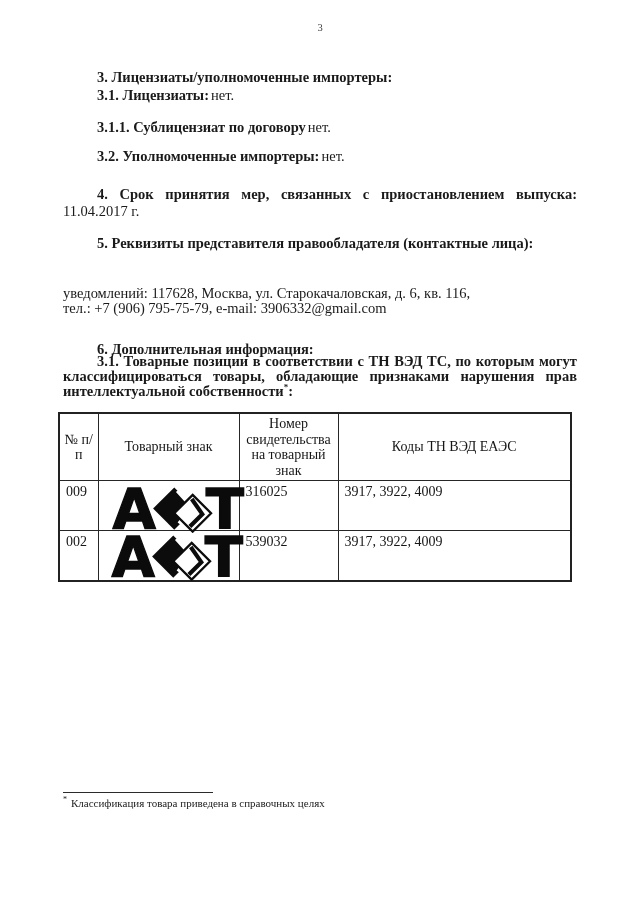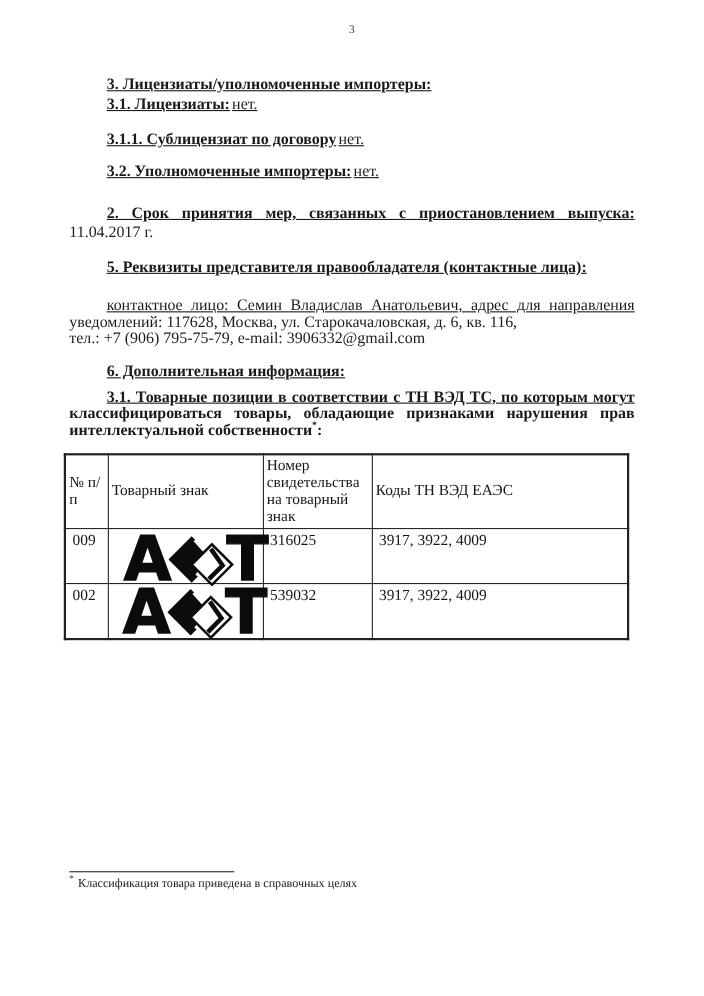--- a/index.html
+++ b/index.html
@@ -23,21 +23,21 @@
   }
   .tl {
     position: absolute;
     left: 63px;
     width: 514px;
     font-size: 14.5px;
     line-height: 17px;
     white-space: nowrap;
   }
   .b { font-weight: bold; }
-  .ind { text-indent: 34px; text-decoration: underline; }
+  .ind { text-indent: 34px; }
   .just {
     white-space: normal;
     text-align: justify;
     text-align-last: justify;
   }
   .plain-run { margin-left: 2px; font-weight: normal; }
   .fnmark {
     font-size: 9px;
     vertical-align: super;
     line-height: 0;
@@ -52,21 +52,21 @@
     table-layout: fixed;
     font-size: 14px;
     color: #161616;
   }
   .doc-table td {
     border: 1.5px solid #262626;
     overflow: visible;
   }
   .doc-table { border: 2px solid #222; }
   .hcell {
-    text-align: left;
+    text-align: center;
     vertical-align: middle;
     line-height: 15.5px;
     padding: 2px 3px;
   }
   .bcell {
     vertical-align: top;
     padding: 3px 4px 0 6px;
     line-height: 16px;
   }
   .tm-cell { position: relative; padding: 0; }
@@ -125,30 +125,29 @@
   </div>
 
   <div class="tl ind" style="top:119px">
     <span class="b">3.1.1. Сублицензиат по договору</span><span class="plain-run">нет.</span>
   </div>
 
   <div class="tl ind" style="top:148px">
     <span class="b">3.2. Уполномоченные импортеры:</span><span class="plain-run">нет.</span>
   </div>
 
-  <div class="tl b ind just" style="top:186px">2. Срок принятия мер, связанных с приостановлением выпуска:</div>
+  <div class="tl b ind just" style="top:186px">4. Срок принятия мер, связанных с приостановлением выпуска:</div>
   <div class="tl" style="top:203px">11.04.2017 г.</div>
 
   <div class="tl b ind" style="top:235px">5. Реквизиты представителя правообладателя (контактные лица):</div>
 
-  <div class="tl ind just" style="top:270px">контактное лицо: Семин Владислав Анатольевич, адрес для направления</div>
   <div class="tl" style="top:285px">уведомлений: 117628, Москва, ул. Старокачаловская, д. 6, кв. 116,</div>
   <div class="tl" style="top:300px">тел.: +7 (906) 795-75-79, e-mail: 3906332@gmail.com</div>
 
-  <div class="tl b ind" style="top:330px">6. Дополнительная информация:</div>
+  <div class="tl b ind" style="top:341px">6. Дополнительная информация:</div>
   <div class="tl b ind just" style="top:353px">3.1. Товарные позиции в соответствии с ТН ВЭД ТС, по которым могут</div>
   <div class="tl b just" style="top:368px">классифицироваться товары, обладающие признаками нарушения прав</div>
   <div class="tl b" style="top:383px">
     <span>интеллектуальной собственности</span><span class="fnmark">*</span><span>:</span>
   </div>
 
   <table class="doc-table">
     <colgroup>
       <col style="width:39px">
         <col style="width:141px">

